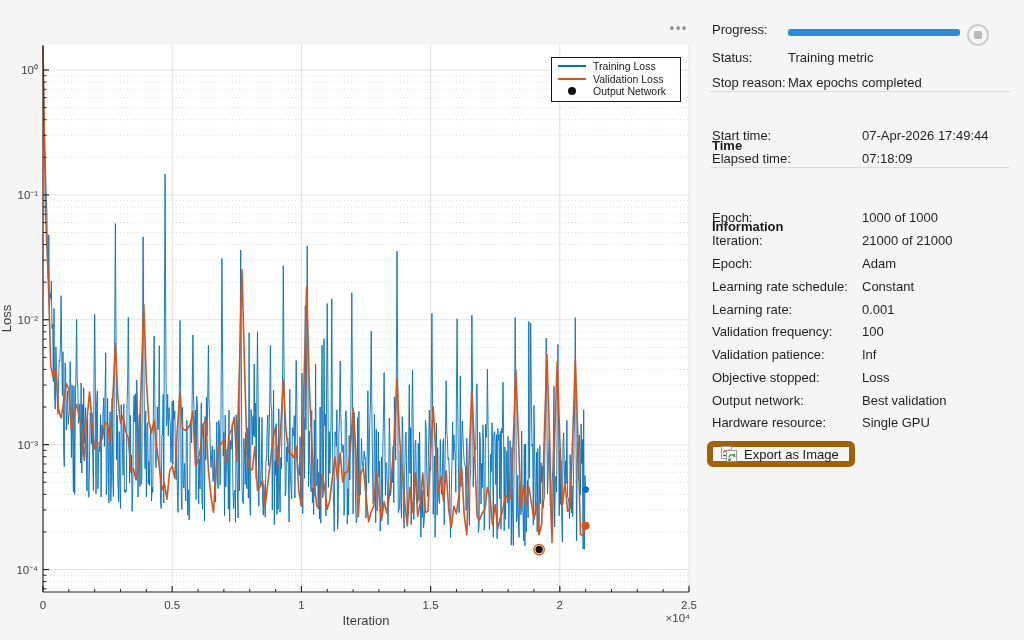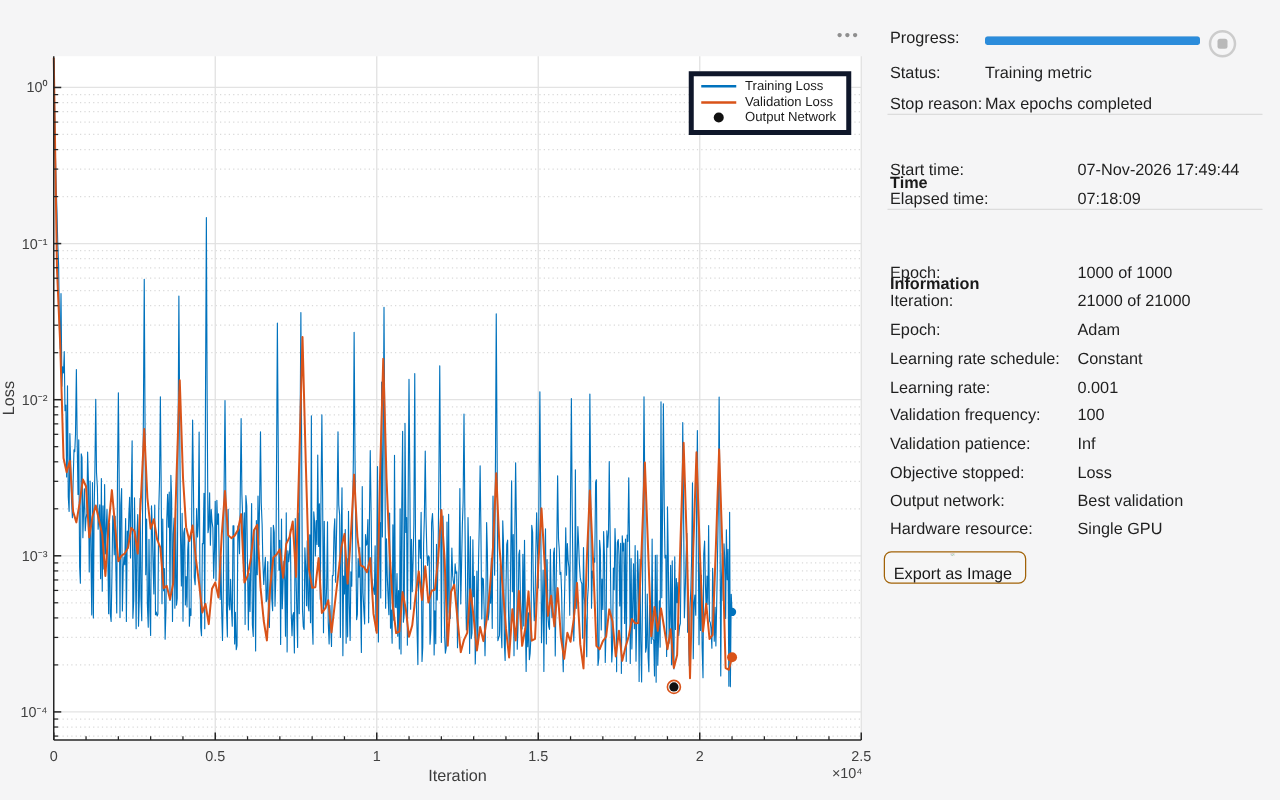--- a/index.html
+++ b/index.html
@@ -9,21 +9,21 @@
 
   
   .chart-region { position:absolute; left:0; top:0; width:700px; height:640px; }
   #chart-svg { position:absolute; left:0; top:0; }
 
   .more-options { position:absolute; left:666px; top:20px; width:26px; height:16px;
     color:#8f8f8f; font-size:12px; letter-spacing:2px; font-weight:bold;
     cursor:pointer; text-align:center; line-height:16px; }
 
   .legend { position:absolute; left:551px; top:57px; width:130px;
-    background:#ffffff; border:4px solid #0f172a; padding:2px 4px 3px 4px;
+    background:#ffffff; border:1px solid #0f172a; padding:2px 4px 3px 4px;
     font-size:10.5px; color:#1a1a1a; }
   .lrow { display:flex; align-items:center; height:12.5px; }
   .lsample { width:32px; display:flex; justify-content:center; align-items:center; margin-right:5px; }
   .lline { display:inline-block; width:28px; height:0; border-top:2.2px solid #888; }
   .ldot { display:inline-block; width:8px; height:8px; border-radius:50%; background:#111; }
   .llabel { white-space:nowrap; }
 
   
   .panel { position:absolute; left:700px; top:0; width:324px; height:640px; font-size:13px; color:#1f1f1f; }
   .prow { position:absolute; left:0; width:324px; height:16px; line-height:16px; }
@@ -36,22 +36,22 @@
   .progress-bar-track { position:absolute; left:88px; top:29px; width:172px; height:7px;
     background:#e6e6e6; border-radius:2px; overflow:hidden; }
   .progress-bar-fill { height:100%; background:#2b8cdb; border-radius:2px; }
   .stop-button { position:absolute; left:267px; top:24px; width:22px; height:22px;
     border:2px solid #cccccc; border-radius:50%; background:#f5f5f6; cursor:pointer; }
   .stop-square { position:absolute; left:5px; top:5px; width:8px; height:8px;
     background:#b9b9b9; border-radius:2px; }
 
   .export-button { position:absolute; left:7px; top:441px; height:26px;
     display:flex; align-items:center; gap:6px; padding:0 10px 0 7px;
-    background:#f6f6f6; border:1px solid #a16207; border-radius:6px;
-    font-size:13px; color:#1a1a1a; cursor:pointer;flex-direction:column; }
+    background:#f6f6f6; border:6px solid #a16207; border-radius:6px;
+    font-size:13px; color:#1a1a1a; cursor:pointer; }
   .export-button svg { display:block; }
 </style>
 </head>
 <body>
 
 <div class="app">
 
   <div class="chart-region">
     <svg id="chart-svg" width="700" height="640">
         <rect x="43" y="45" width="646" height="547" fill="#ffffff"></rect>
@@ -233,21 +233,21 @@
     <div class="prow" style="top:75px">
       <span class="plabel">Stop reason:</span>
       <span class="pvalue-top">Max epochs completed</span>
     </div>
 
     <div class="pdivider" style="top:91px"></div>
     <div class="phead" style="top:106px">Time</div>
 
     <div class="prow" style="top:128px">
       <span class="plabel">Start time:</span>
-      <span class="pvalue">07-Nov-2026 17:49:44</span>
+      <span class="pvalue">07-Apr-2026 17:49:44</span>
     </div>
     <div class="prow" style="top:151px">
       <span class="plabel">Elapsed time:</span>
       <span class="pvalue">07:18:09</span>
     </div>
 
     <div class="pdivider" style="top:167px"></div>
     <div class="phead" style="top:187px">Information</div>
 
     <div class="prow" style="top:210px">

